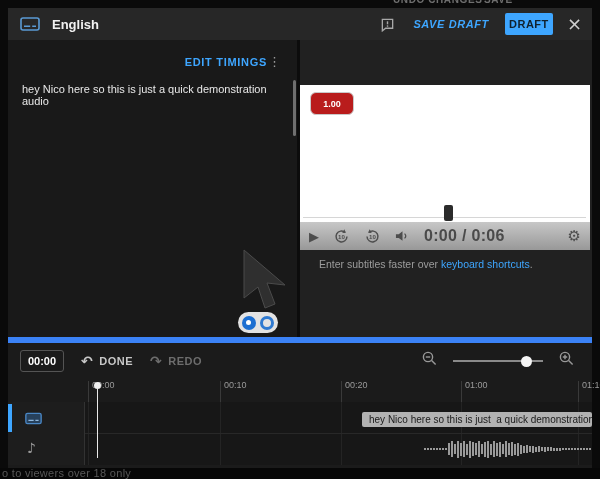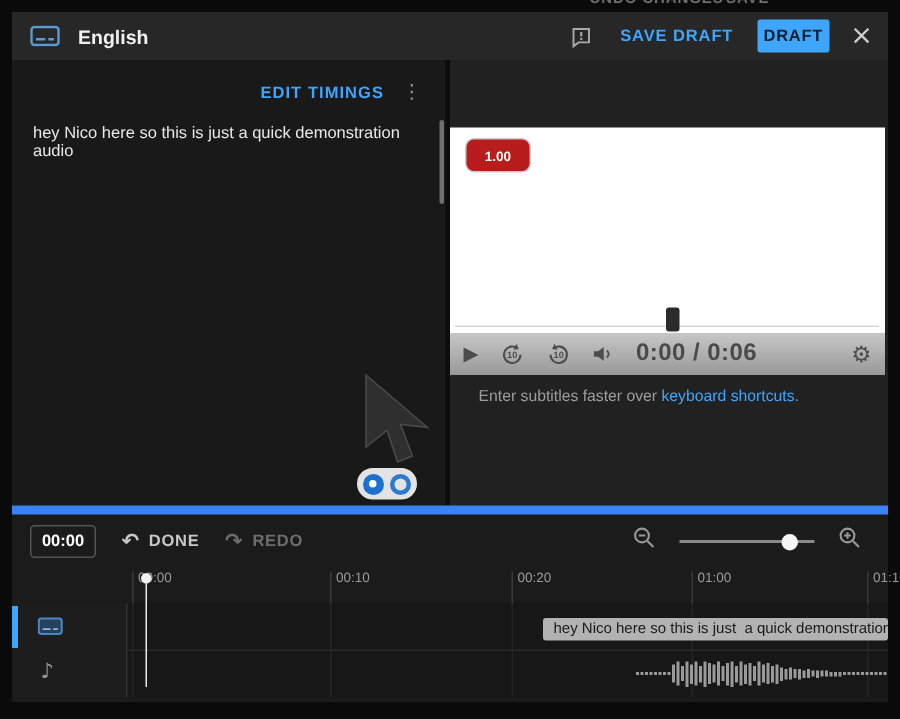--- a/index.html
+++ b/index.html
@@ -15,31 +15,31 @@
   .bottom-strip span { position:absolute; left:2px; top:-1px; font-size:11px; color:#585858; letter-spacing:.3px; }
 
   
   .modal { position:absolute; left:8px; top:8px; width:584px; height:460px; background:#1f1f1f; }
 
   
   .hdr { position:absolute; left:0; top:0; width:584px; height:32px; background:#272727; display:flex; align-items:center; padding:0 10px 0 12px; }
   .hdr-title { margin-left:12px; font-size:13px; font-weight:bold; color:#f1f1f1; }
   .hdr-spacer { flex:1; }
   .feedback-ic { margin-right:18px; cursor:pointer; display:flex; }
-  .save-draft { color:#3ea6ff; font-size:11px; font-weight:bold; letter-spacing:.6px; margin-right:16px; cursor:pointer; }
+  .save-draft { color:#3ea6ff; font-size:11px; font-weight:bold; letter-spacing:.6px; margin-right:16px; cursor:pointer;font-style:italic; }
   .done-btn { background:#3ea6ff; color:#10212e; font-size:11px; font-weight:bold; letter-spacing:.5px; border:none; width:48px; height:22px; border-radius:2px; cursor:pointer; }
   .close-x { margin-left:14px; color:#cfcfcf; font-size:18px; line-height:18px; cursor:pointer; font-family:"DejaVu Sans",sans-serif; }
 
   
   .body-row { position:absolute; left:0; top:32px; width:584px; height:297px; }
   .left-panel { position:absolute; left:0; top:0; width:289px; height:297px; background:#191919; }
   .panel-divider { position:absolute; left:289px; top:0; width:3px; height:297px; background:#0c0c0c; }
   .right-panel { position:absolute; left:292px; top:0; width:292px; height:297px; background:#212121; }
 
-  .lp-toolbar { display:flex; justify-content:flex-end; align-items:center; padding:14px 16px 0 0; gap:12px; }
+  .lp-toolbar { display:flex; justify-content:flex-end; align-items:center; padding:14px 16px 0 0; gap:1px; }
   .edit-timings { color:#3ea6ff; font-size:11px; font-weight:bold; letter-spacing:.7px; cursor:pointer; }
   .kebab { color:#9a9a9a; font-size:13px; cursor:pointer; font-family:"DejaVu Sans",sans-serif; }
   .cue-line { position:absolute; left:14px; top:43px; width:258px; font-size:11px; color:#e8e8e8; cursor:text; }
   .lp-scroll { position:absolute; right:1px; top:40px; width:3px; height:56px; background:#6f6f6f; border-radius:2px; cursor:pointer; }
 
   .cursor-art { position:absolute; left:233px; top:208px; }
   .ext-pill { position:absolute; left:230px; top:272px; width:40px; height:21px; background:#e3e3e3; border-radius:11px; display:flex; align-items:center; justify-content:space-evenly; }
   .ext-dot1 { width:14px; height:14px; border-radius:50%; background:#1d6fd1; position:relative; }
   .ext-dot1::after { content:""; position:absolute; left:4px; top:4px; width:5px; height:5px; background:#fff; border-radius:50%; }
   .ext-dot2 { width:14px; height:14px; border-radius:50%; border:3px solid #2f7ad1; }
@@ -312,14 +312,17 @@
             <div class="wbar" style="height: 2px;"></div>
           </div>
       </div>
 
     </div>
 
     <div class="playhead-dot"></div>
     <div class="playhead-line"></div>
   </div>
 
+  <div class="bottom-strip">
+    <span>o to viewers over 18 only</span>
+  </div>
 
 </div>
 
 </body></html>

